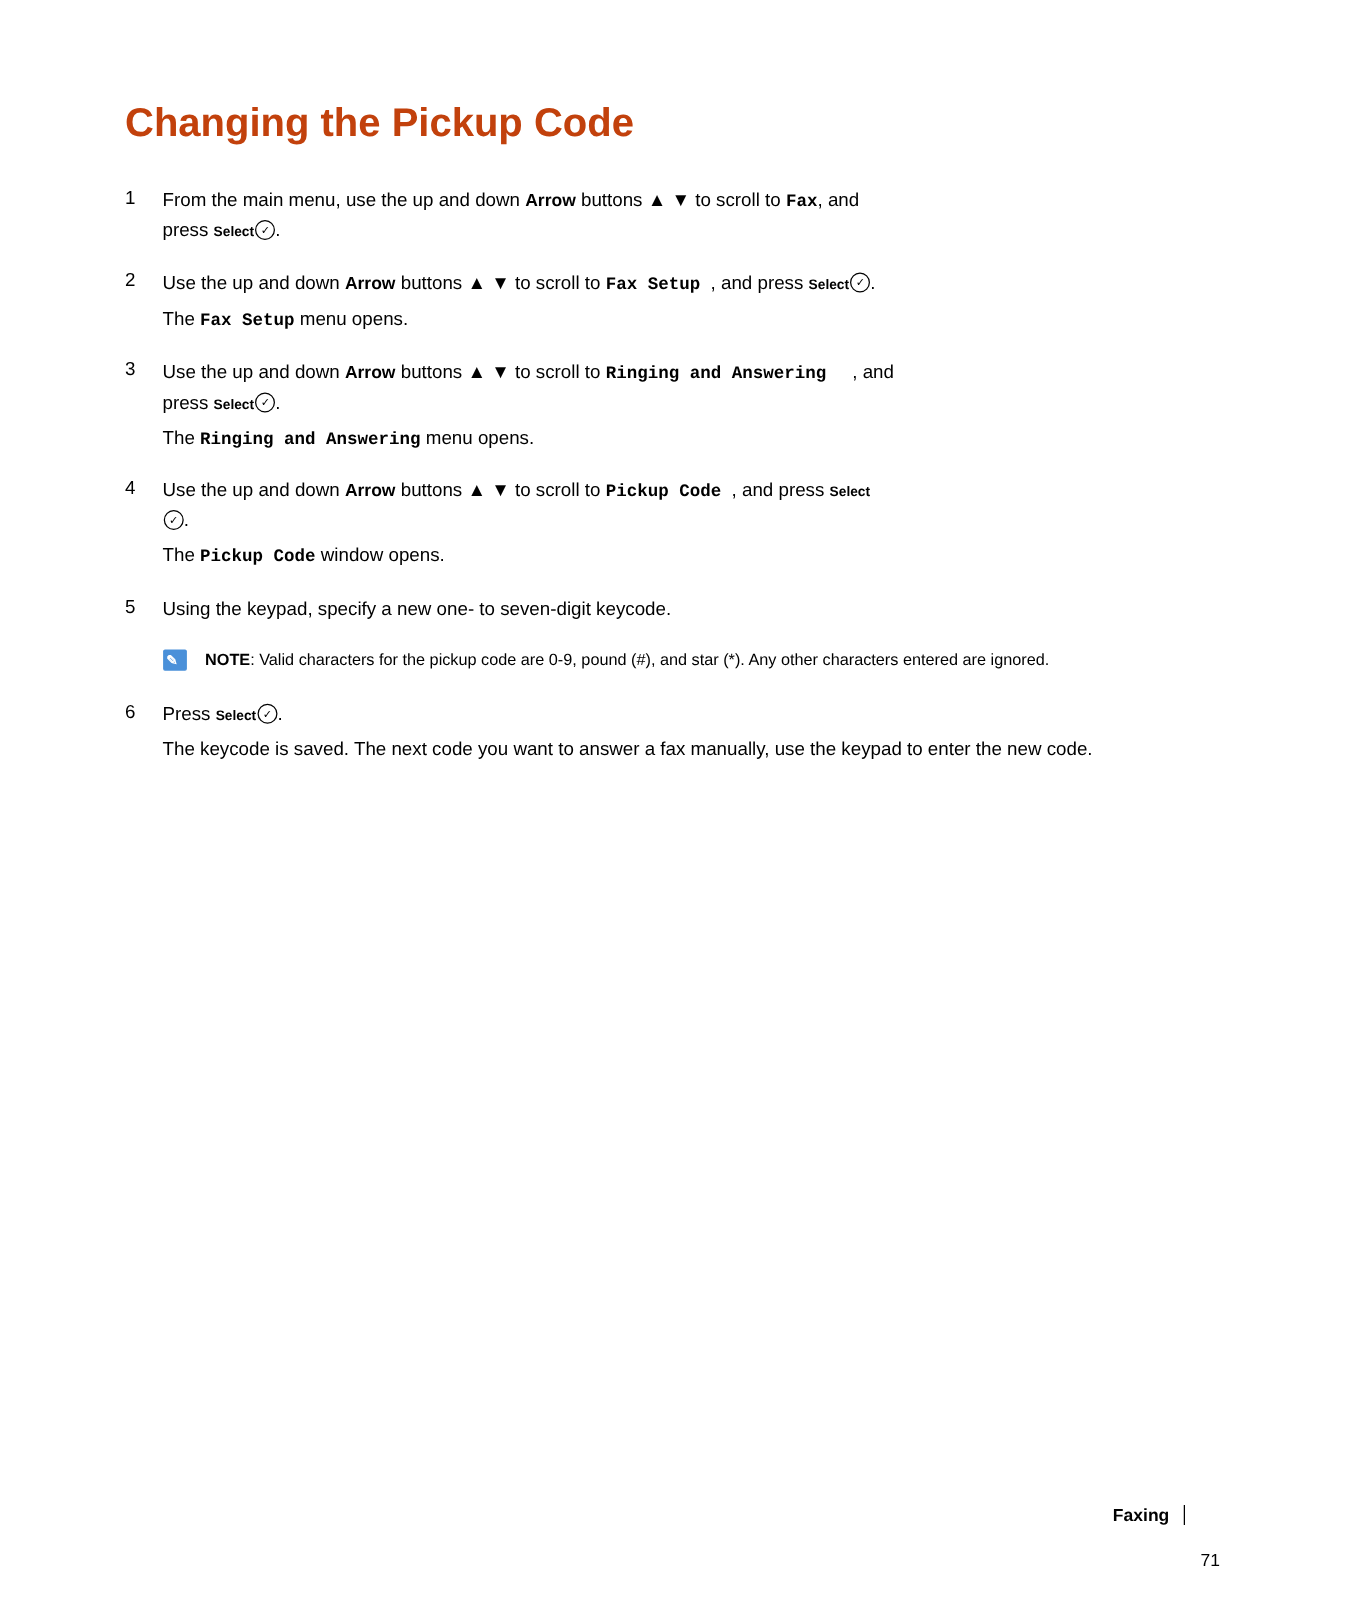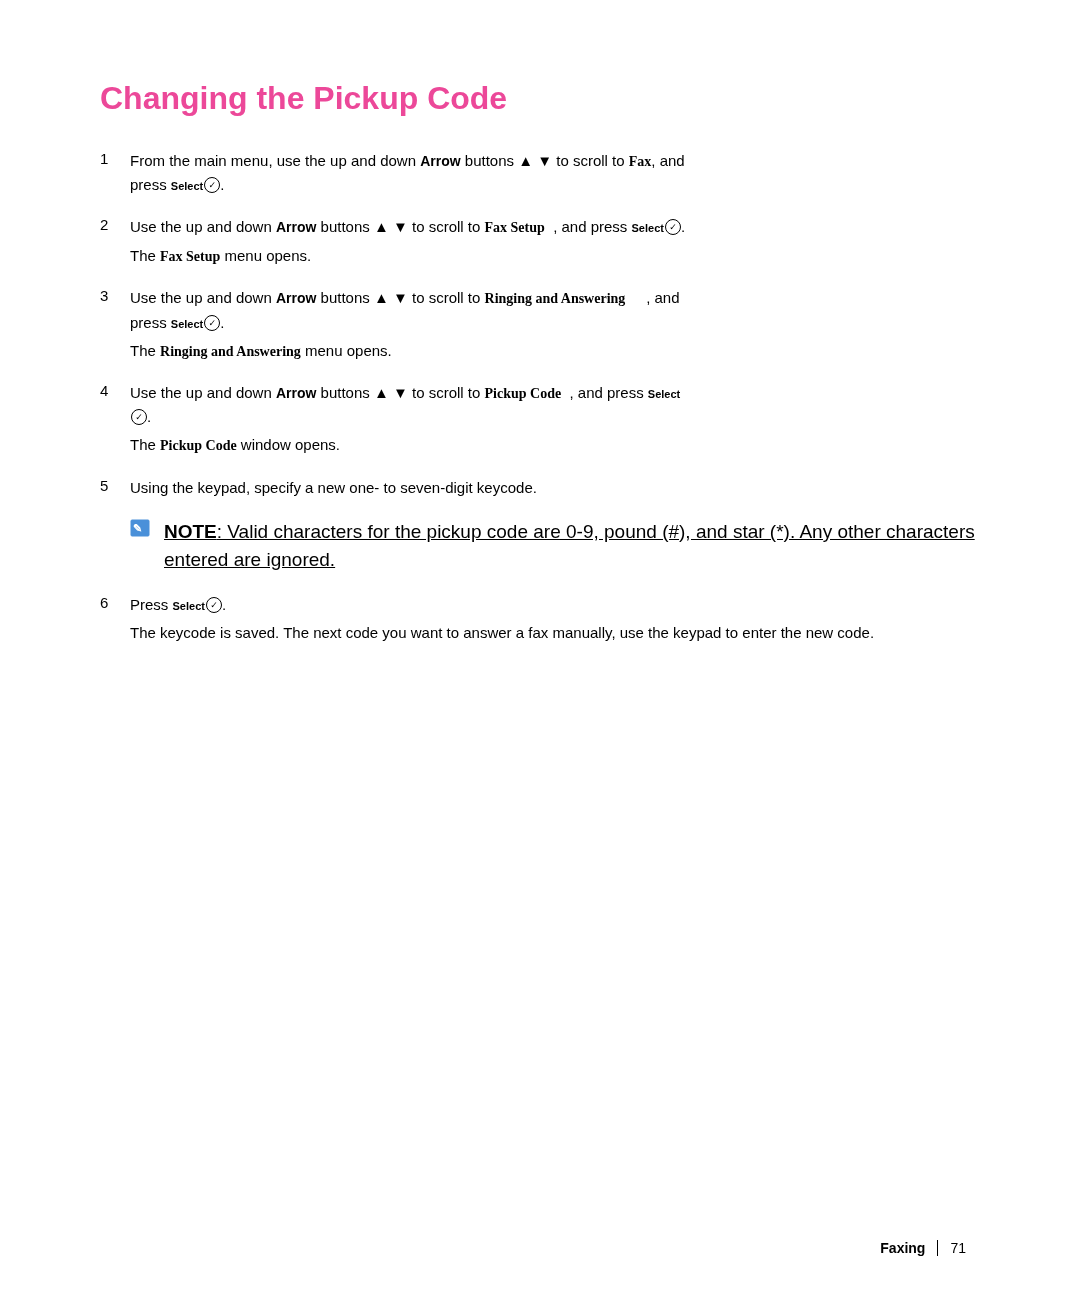--- a/index.html
+++ b/index.html
@@ -22,21 +22,21 @@
       padding: 80px 100px 80px 100px;
       min-height: 1296px;
       position: relative;
     }
 
     h1 {
       font-family: Arial, Helvetica, sans-serif;
       font-size: 32px;
       font-weight: bold;
       margin-bottom: 32px;
-      color: #ec4899;
+      color: #c2410c;
     }
 
     .steps {
       list-style: none;
       padding: 0;
     }
 
     .step-item {
       display: flex;
       margin-bottom: 18px;
@@ -68,21 +68,21 @@
       font-size: 14px;
     }
 
     .select-word {
       font-family: Arial, Helvetica, sans-serif;
       font-weight: bold;
       font-size: 11px;
     }
 
     .menu-item {
-      font-family: Liberation Serif, serif;
+      font-family: Liberation Mono, monospace;
       font-weight: bold;
       font-size: 14px;
       text-align: center;
     }
 
     .select-icon {
       display: inline-block;
       width: 16px;
       height: 16px;
       border: 1.5px solid #000;
@@ -115,52 +115,52 @@
       padding-top: 1px;
     }
 
     .note-icon svg {
       width: 20px;
       height: 18px;
     }
 
     .note-content {
       font-family: Arial, Helvetica, sans-serif;
-      font-size: 19px;
+      font-size: 13px;
       line-height: 1.5;
-      text-decoration: underline;
     }
 
     .note-content strong {
       font-weight: bold;
     }
 
     .footer {
       position: absolute;
       bottom: 40px;
-      right: 114px;
+      right: 104px;
       font-family: Arial, Helvetica, sans-serif;
       font-size: 14px;
       display: flex;
       gap: 12px;
     }
 
     .footer-label {
       font-weight: bold;
     }
 
     .footer-divider {
       width: 1px;
       height: 16px;
       background: #000;
       display: inline-block;
     }
 
     .footer-page {
       font-size: 14px;
+      margin-top: 36px;
     }
   </style>
 </head>
 <body>
 
 <div class="page">
 
   <h1>Changing the Pickup Code</h1>
 
   <ol class="steps">

